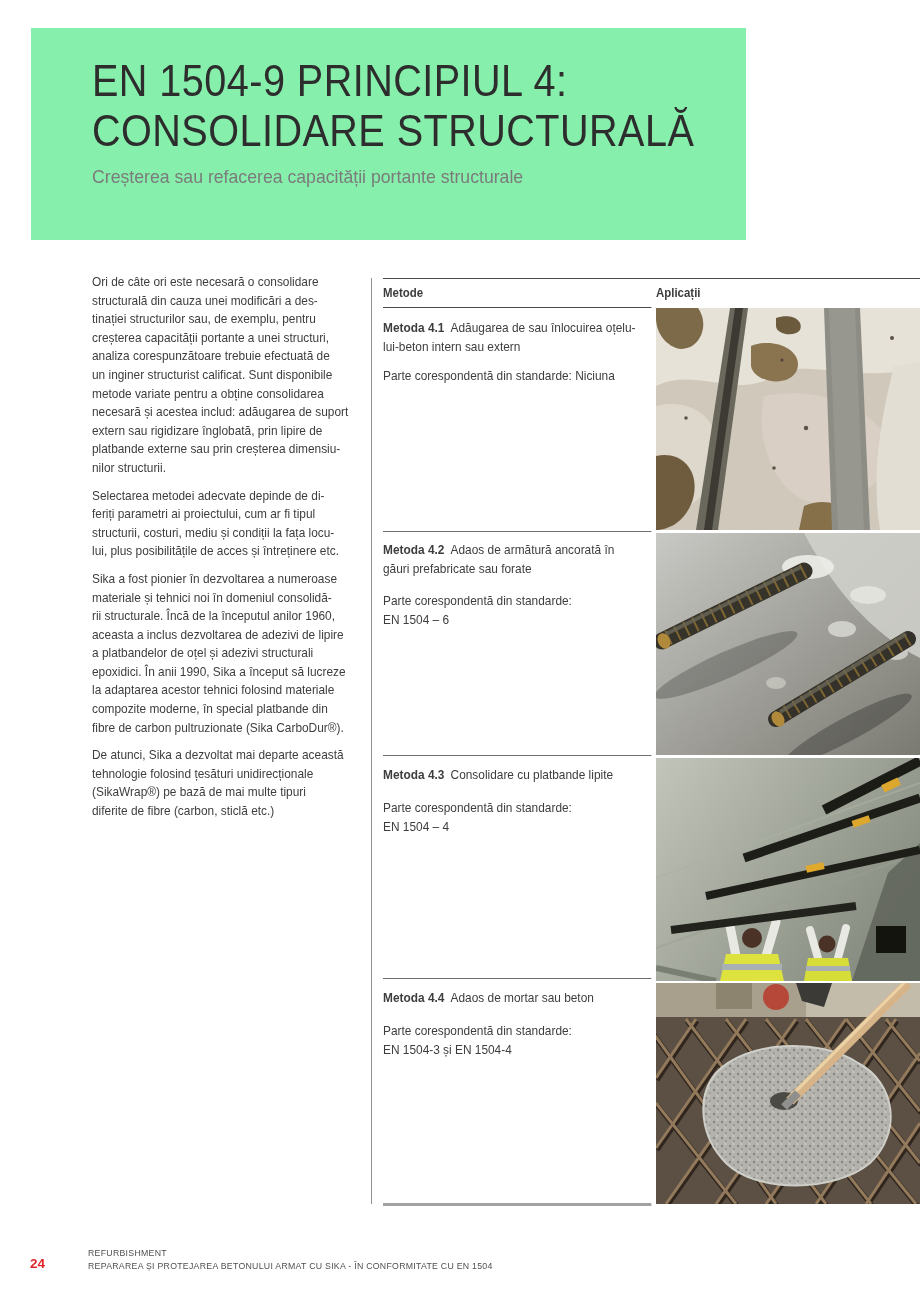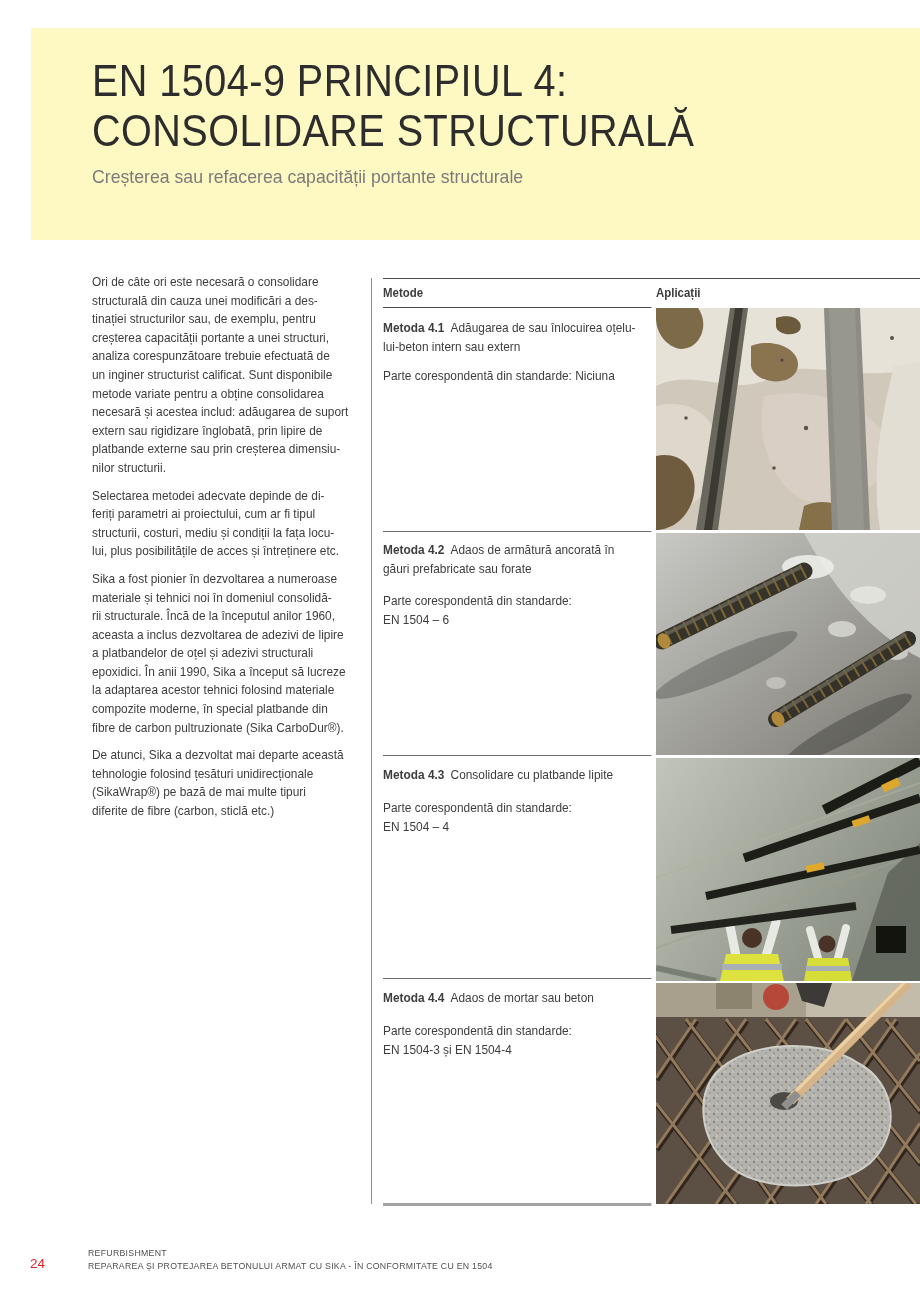--- a/index.html
+++ b/index.html
@@ -1,20 +1,20 @@
 <!DOCTYPE html>
 <html><head>
 <meta charset="utf-8">
 <style>
   html,body{margin:0;padding:0;background:#ffffff;}
   .page{position:relative;width:920px;height:1301px;background:#ffffff;
         font-family:"Liberation Sans",sans-serif;color:#3d3d3d;overflow:hidden;}
 
   
-  .band{position:absolute;left:31px;top:28px;width:889px;height:212px;background:#fef9c3;}
+  .band{position:absolute;left:31px;top:28px;width:715px;height:212px;background:#86efac;}
   .title{position:absolute;left:61px;top:28px;font-size:44px;line-height:50px;font-weight:500;
          color:#2d2d2d;white-space:pre-line;letter-spacing:.5px;
          transform:scaleX(.9);transform-origin:0 0;width:700px;}
   .subtitle{position:absolute;left:61px;top:138px;font-size:19px;color:#7b7b7b;
             transform:scaleX(.93);transform-origin:0 0;width:620px;}
 
   
   .intro{position:absolute;left:92px;top:273px;width:316px;
          transform:scaleX(.88);transform-origin:0 0;}
   .para{white-space:pre-line;font-size:13.5px;line-height:18.6px;margin:0 0 9px 0;color:#3d3d3d;}
@@ -35,21 +35,21 @@
   .m-title{white-space:pre-line;margin-left:7px;}
   .stand{position:absolute;left:0;width:305px;font-size:13.5px;line-height:19px;white-space:pre-line;}
 
   
   .apps{position:absolute;left:656px;top:278px;width:219px;height:930px;}
   .apps .col-head{transform:scaleX(.88);transform-origin:0 0;}
   .photo{position:absolute;left:0;width:264px;overflow:hidden;background:#cccccc;}
   .photo svg{display:block;width:100%;height:100%;}
 
   
-  .pageno{position:absolute;left:30px;top:1256px;font-size:13.5px;font-weight:400;color:#e0262b;}
+  .pageno{position:absolute;left:30px;top:1256px;font-size:13.5px;font-weight:700;color:#e0262b;}
   .f-line{position:absolute;left:88px;font-size:9.5px;line-height:13px;color:#4f4f4f;
           letter-spacing:.3px;transform:scaleX(.92);transform-origin:0 0;width:560px;}
 </style>
 </head>
 <body>
 
 <div class="page">
 
   <div class="band">
     <div class="title">EN 1504-9 PRINCIPIUL 4:

